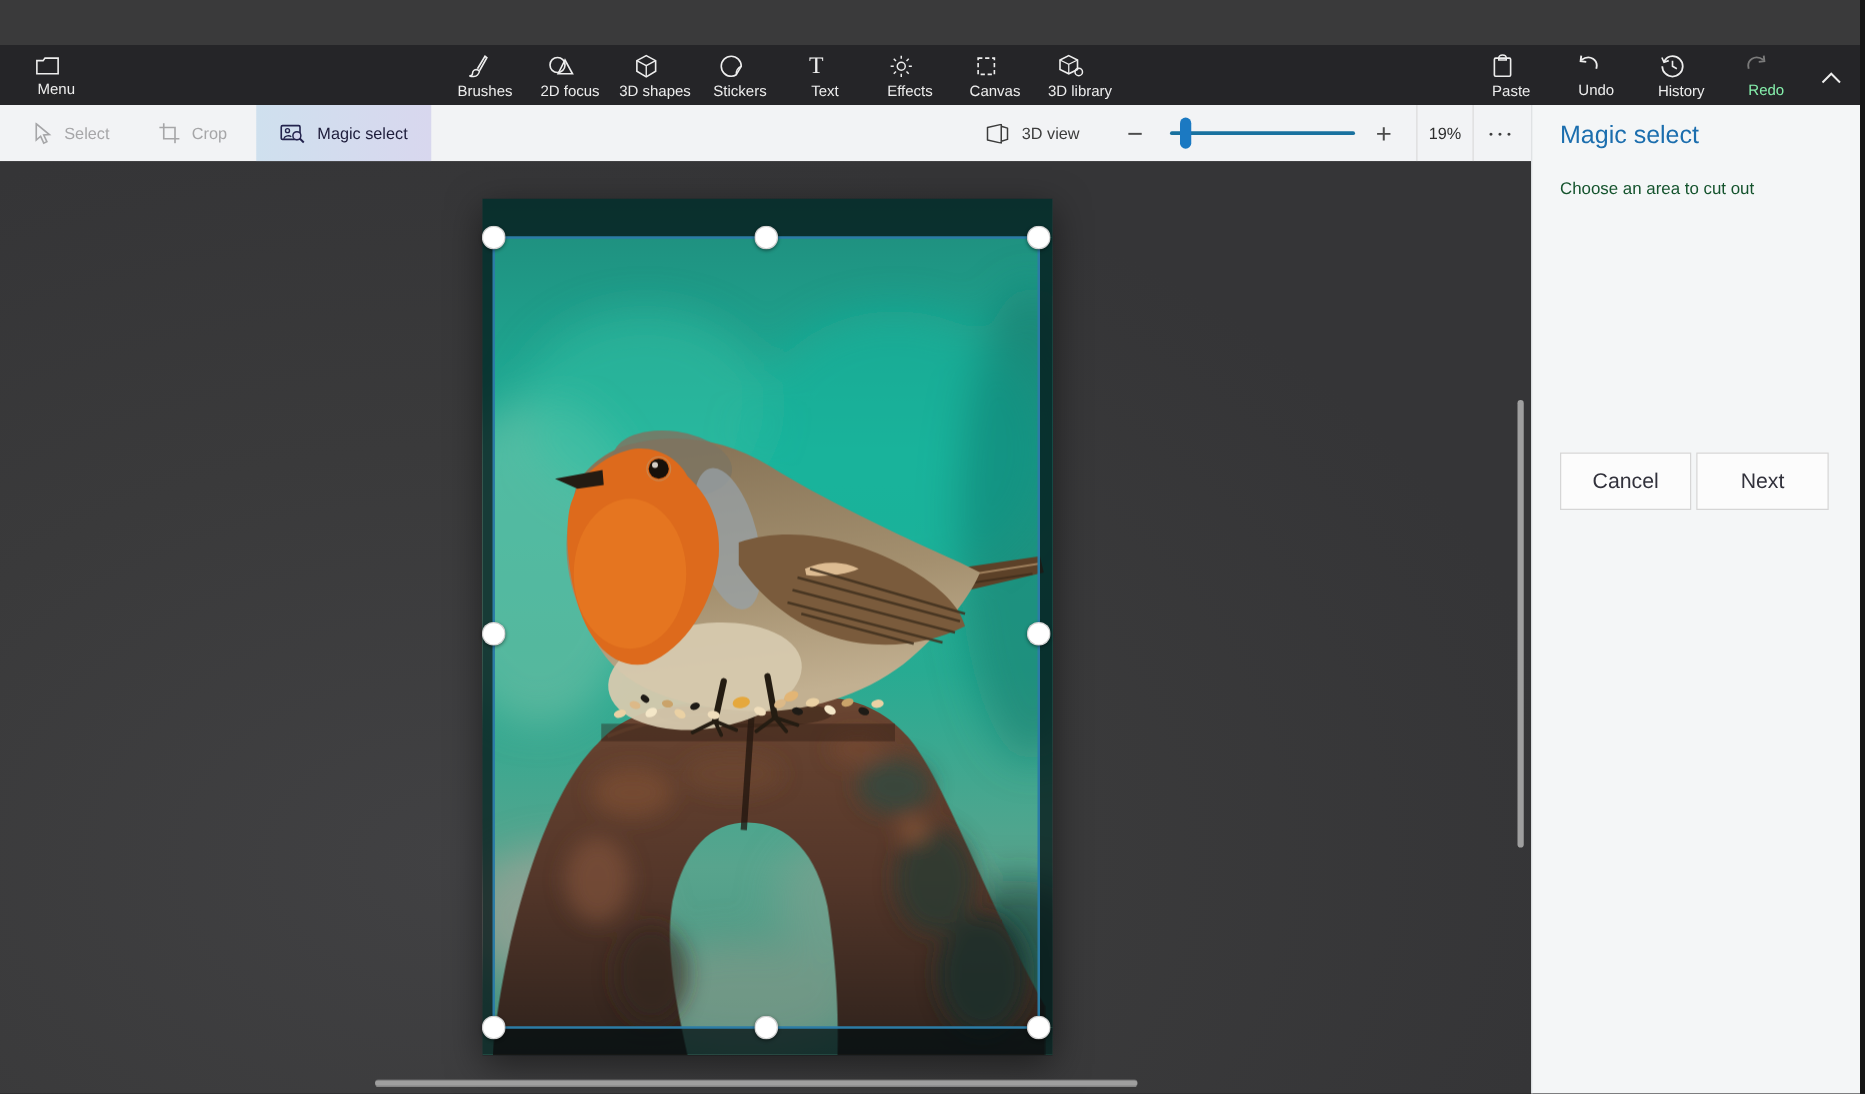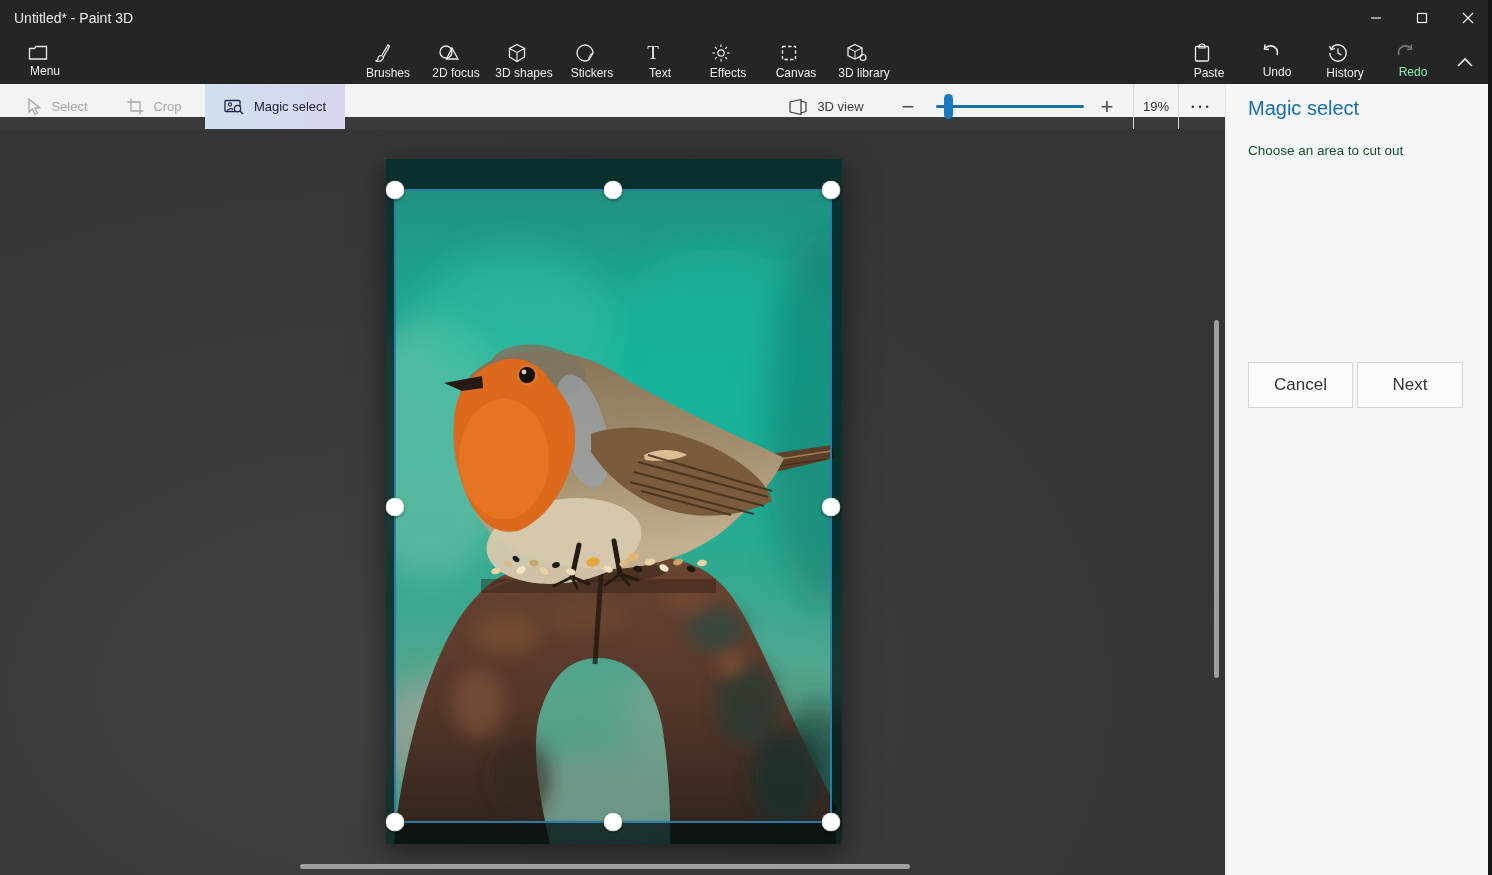--- a/index.html
+++ b/index.html
@@ -17,21 +17,21 @@
   .toolbar { position:absolute; left:0; top:36px; width:1492px; height:48px; background:#252528; }
   .tb-item { position:absolute; top:3px; height:44px; width:68px; display:flex; flex-direction:column; align-items:center; justify-content:center; gap:3px; color:#ededed; }
   .tb-item .lbl { font-size:12px; white-space:nowrap;margin-left:14px; }
   .tb-item svg { display:block; }
   .menu-item { left:10px; width:56px; }
   .tb-disabled { color:#86efac; }
   .glyph-T { font-size:19px; line-height:20px; font-family:"Liberation Serif", serif; }
   .chevron-up { position:absolute; left:1450px; top:12px; width:30px; height:28px; display:flex; align-items:center; justify-content:center; color:#ededed; }
 
   
-  .ribbon { position:absolute; left:0; top:84px; width:1225px; height:33px; background:#f2f3f5; }
+  .ribbon { position:absolute; left:0; top:84px; width:1225px; height:45px; background:#f2f3f5; }
   .rb-item { position:absolute; top:0; height:45px; display:flex; align-items:center; justify-content:center; gap:9px; font-size:13px; color:#3c3c3c; }
   .rb-disabled { color:#a6a6a8; }
   .rb-magic { background:linear-gradient(90deg,#cfe0ee,#d8d7ee); color:#1d1c3a; }
   .rb-icon { display:block; }
   .zoom-minus,.zoom-plus { position:absolute; top:0; height:45px; width:30px; display:flex; align-items:center; justify-content:center; font-size:22px; font-weight:300; color:#4c4c4c; }
   .zoom-slider { position:absolute; left:936px; top:0; width:148px; height:45px; }
   .zoom-track { position:absolute; left:0; right:0; top:21px; height:3px; background:#19719f; border-radius:2px; }
   .zoom-thumb { position:absolute; left:8px; top:10px; width:9px; height:25px; border-radius:5px; background:#1b79c2; }
   .zoom-value { position:absolute; left:1133px; top:0; width:46px; height:45px; border-left:1px solid #dcdcdc; border-right:1px solid #dcdcdc; display:flex; align-items:center; justify-content:center; font-size:13px; color:#2e2e2e; }
   .more-dots { position:absolute; left:1184px; top:0; width:36px; height:45px; display:flex; align-items:center; justify-content:center; font-size:17px; letter-spacing:2px; color:#3c3c3c; }
@@ -59,40 +59,20 @@
   .panel-btn { position:absolute; top:278px; width:105px; height:46px; background:#fcfcfc; border:1px solid #d6d6d6; font-size:17px; color:#32323c; display:flex; align-items:center; justify-content:center; font-family:"Liberation Sans", sans-serif; }
   .btn-cancel { left:22px; }
   .btn-next { left:131px; width:106px; }
   .edge-strip { position:absolute; left:1488px; top:0; width:4px; height:875px; background:#151515; }
 </style>
 </head>
 <body>
 
 <div class="window">
 
-  <div class="titlebar">
-    <div class="title-text">Untitled* - Paint 3D</div>
-    <div class="win-controls">
-      <div class="win-btn">
-        <svg width="12" height="12" viewBox="0 0 12 12">
-            <line x1="1" y1="6" x2="11" y2="6" stroke="#ececec" stroke-width="1.2"></line>
-          </svg>
-      </div>
-      <div class="win-btn">
-        <svg width="12" height="12" viewBox="0 0 12 12">
-            <rect x="1.5" y="1.5" width="9" height="9" fill="none" stroke="#ececec" stroke-width="1.2"></rect>
-          </svg>
-      </div>
-      <div class="win-btn">
-        <svg width="12" height="12" viewBox="0 0 12 12">
-            <path d="M1,1 L11,11 M11,1 L1,11" stroke="#ececec" stroke-width="1.2"></path>
-          </svg>
-      </div>
-    </div>
-  </div>
 
   <div class="toolbar">
     <div class="tb-item menu-item">
       <svg width="20" height="17" viewBox="0 0 20 17">
           <path d="M1.5,4.5 L1.5,15 L18.5,15 L18.5,2.5 L8,2.5 L6.5,4.5 Z" fill="none" stroke="#ededed" stroke-width="1.3"></path>
         </svg>
       <span class="lbl">Menu</span>
     </div>
 
     <div class="tb-item" style="left:347px">

